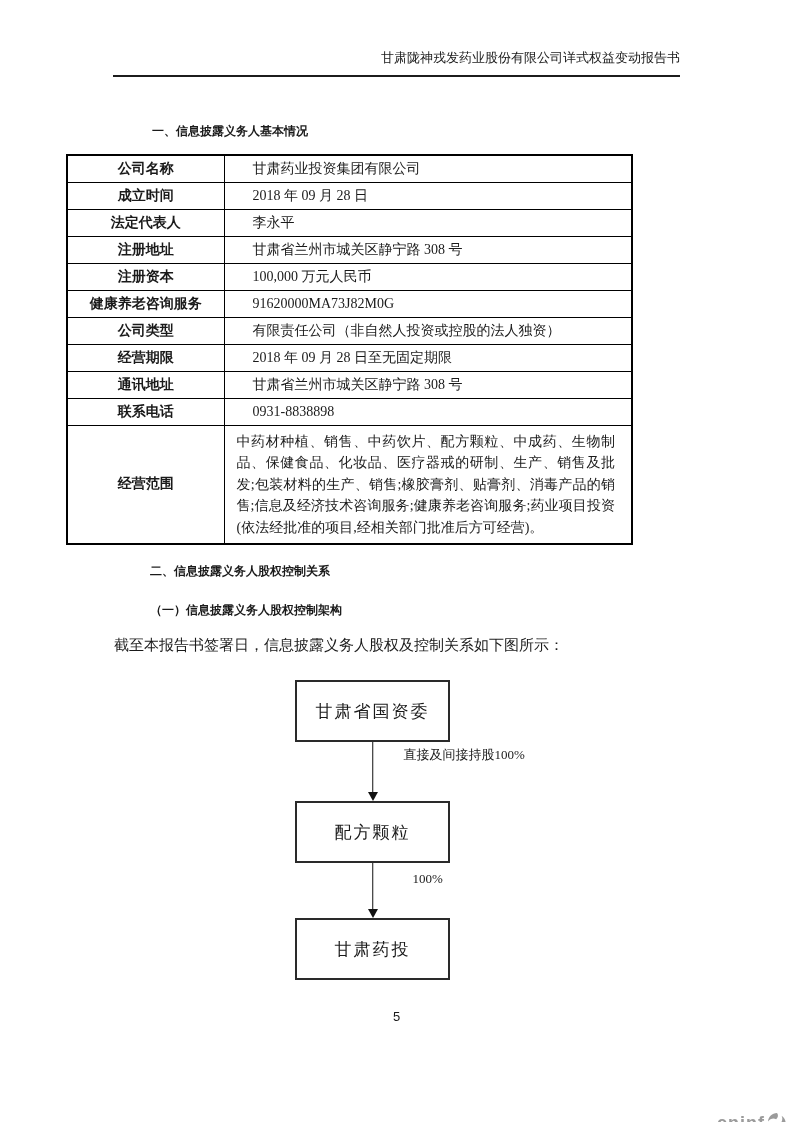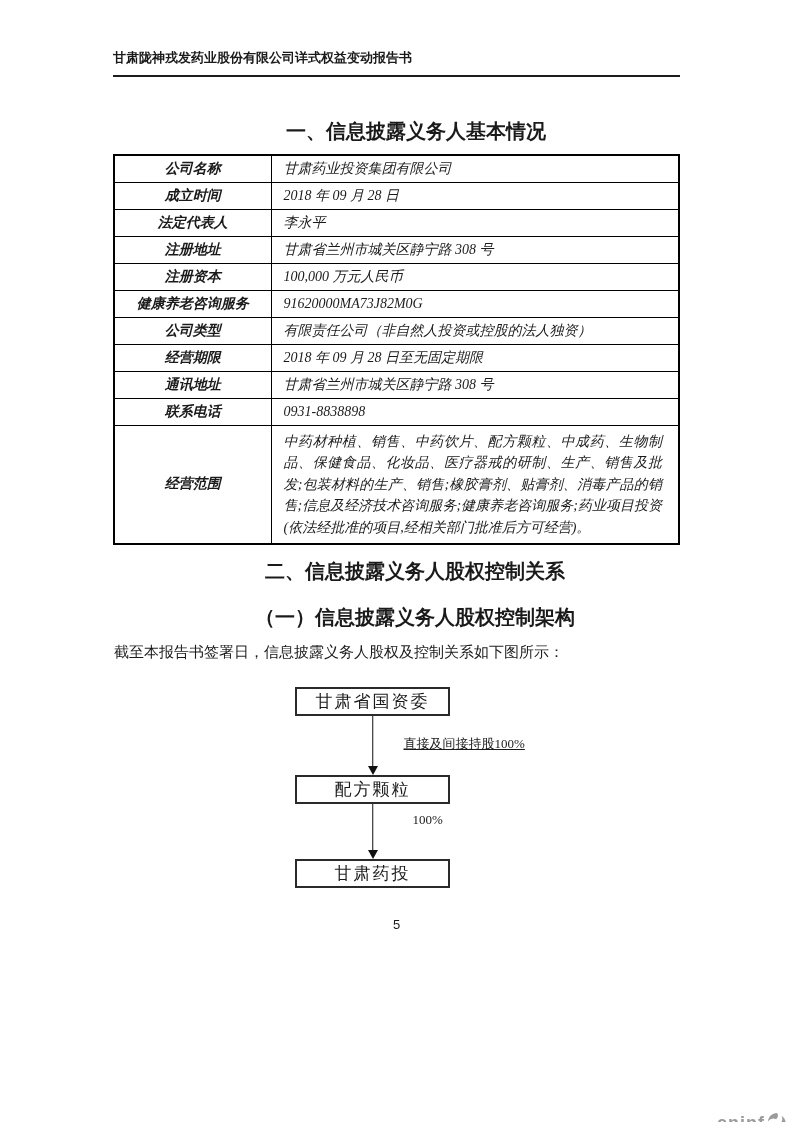--- a/index.html
+++ b/index.html
@@ -9,79 +9,77 @@
     font-family: "Liberation Serif", "DejaVu Serif", serif;
     color: #1a1a1a;
     position: relative;
     overflow: hidden;
   }
   .page { position: relative; width: 793px; height: 1122px; background: #fff; }
 
   
   .doc-header {
     margin: 49px 113px 0 113px;
-    display: flex; justify-content: flex-start; align-items: flex-end;
+    display: flex; justify-content: flex-end; align-items: flex-end;
     font-size: 13px; line-height: 17px;
     padding-bottom: 9px;
     border-bottom: 2px solid #1c1c1c;
-    font-weight: bold;
   }
 
   
   .doc-title {
     margin-top: 37px;
     text-align: center;
     font-family: "Liberation Sans", "DejaVu Sans", sans-serif;
     font-weight: bold;
     font-size: 21px; line-height: 30px;
     letter-spacing: 1px;
   }
 
   .h-num {
     font-family: "Liberation Sans", "DejaVu Sans", sans-serif;
     font-weight: bold;
-    font-size: 20px; line-height: 22px; text-align: center;
+    font-size: 12px; line-height: 22px;
   }
   .h1 { margin: 43px 113px 0 152px; }
   .h2 { margin: 15px 113px 12px 150px; }
-  .h3 { margin: 24px 113px 0 150px; }
+  .h3 { margin: 17px 113px 0 150px; }
 
   
   .info-table {
-    margin: 12px 113px 0 113px;
+    margin: 12px 113px 0 66px;
     width: 567px;
     border-collapse: collapse;
     border: 2px solid #000;
     table-layout: fixed;
-    font-style: italic;
   }
   .info-table td { border: 1.5px solid #000; font-size: 14px; vertical-align: middle; }
   .info-table td.lbl {
     width: 157px;
     text-align: center;
     font-weight: bold;
     font-family: "Liberation Sans", "DejaVu Sans", sans-serif;
     padding: 2px 2px;
   }
-  .info-table td.val { padding: 2px 10px 2px 12px; }
+  .info-table td.val { padding: 2px 10px 2px 28px; }
   .info-table tr { height: 27px; }
   .info-table tr.tall { height: auto; }
   .info-table tr.tall td.val {
     line-height: 21.5px;
     padding: 5px 16px 5px 12px;
     text-align: justify;
   }
 
   
   .para { margin: 14px 113px 0 114px; font-size: 15px; line-height: 21px; }
 
   
   .diagram { position: relative; margin: 24px 0 0 295px; width: 155px; }
   .dbox {
-    width: 155px; height: 29px;
+    width: 155px; height: 62px;
     border: 2px solid #2a2a2a;
     background: #fff;
     display: flex; align-items: center; justify-content: center;
     font-size: 17px; letter-spacing: 2px;
   }
   .arrow { position: relative; width: 100%; }
   .arrow.a1 { height: 59px; }
   .arrow.a2 { height: 55px; }
   .arrow .aline {
     position: absolute; left: 50%; top: 0; bottom: 8px;
@@ -93,21 +91,21 @@
     border-left: 5px solid transparent;
     border-right: 5px solid transparent;
     border-top: 9px solid #111;
   }
   .edge-label {
     position: absolute;
     left: calc(50% + 31px);
     white-space: nowrap;
     font-size: 13px; color: #1a1a1a;
   }
-  .a1 .edge-label { top: 19px; text-decoration: underline; }
+  .a1 .edge-label { top: 4px; }
   .a2 .edge-label { top: 8px; left: calc(50% + 40px); }
 
   
   .page-num {
     margin-top: 29px;
     text-align: center;
     font-size: 13px;
     font-family: "Liberation Sans", "DejaVu Sans", sans-serif;
   }
 

